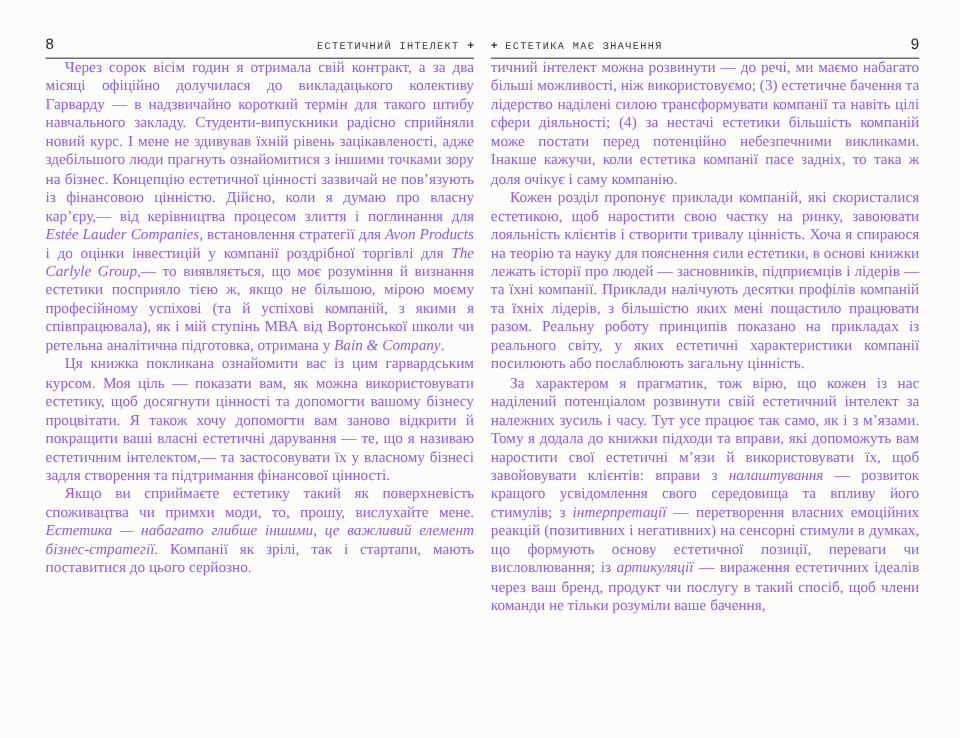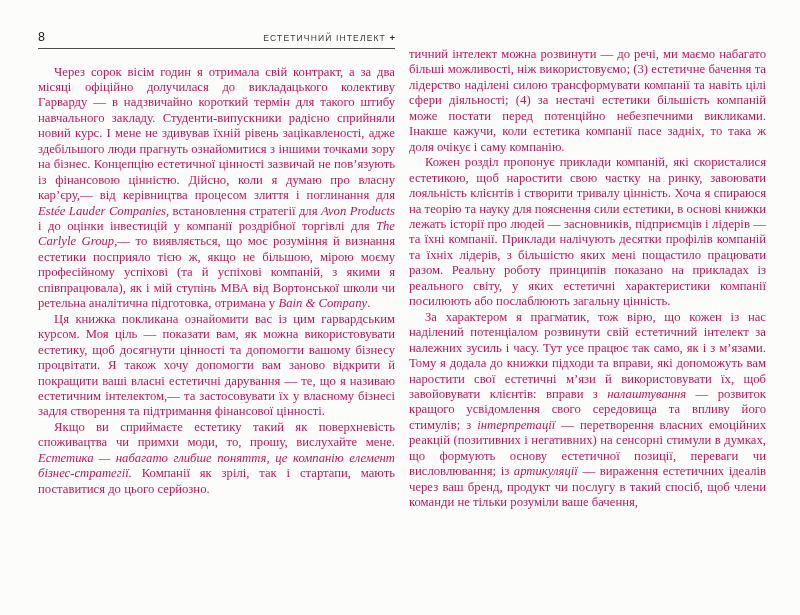--- a/index.html
+++ b/index.html
@@ -24,70 +24,73 @@
   .page-left  .col { margin-left: 38px; }
   .page-right .col { margin-left: 9px; }
   .pagehead {
     display: flex;
     justify-content: space-between;
     align-items: baseline;
     border-bottom: 1px solid #4a4a4a;
     padding-bottom: 4px;
   }
   .head-title {
-    font-family: Liberation Sans, sans-serif;
+    font-family: Liberation Mono, monospace;
     font-size: 8.5px;
     letter-spacing: 1.15px;
     color: #3a3a3a;
     white-space: nowrap;
   }
   .orn {
     font-weight: bold;
     font-size: 9.5px;
     letter-spacing: 0;
     color: #333;
   }
   .pagenum {
     font-family: "Liberation Sans", sans-serif;
     font-size: 12.5px;
     color: #222;
     line-height: 1;
   }
   .bodytext {
-    margin-top: 16px;
     font-size: 12.7px;
     line-height: 15.45px;
     text-align: justify;
-    color: #be185d;
+    color: #8b5cf6;
   }
   .bodytext p { margin: 0; }
   .bodytext p.indent { text-indent: 16px; }
   .bodytext em { font-style: italic; }
 </style>
 </head>
 <body>
 
 <div class="spread">
 
   <div class="page page-left">
     <div class="col">
       <div class="pagehead">
         <span class="pagenum">8</span>
         <span class="head-title"><span>ЕСТЕТИЧНИЙ ІНТЕЛЕКТ</span>&nbsp;<span class="orn">+</span></span>
       </div>
       <div class="bodytext">
           <p class="indent"><span>Через сорок вісім годин я отримала свій контракт, а за два місяці офіційно долучилася до викладацького колективу Гарварду — в надзвичайно короткий термін для такого штибу навчального закладу. Студенти-випускники радісно сприйняли новий курс. І мене не здивував їхній рівень зацікавленості, адже здебільшого люди прагнуть ознайомитися з іншими точками зору на бізнес. Концепцію естетичної цінності зазвичай не пов’язують із фінансовою цінністю. Дійсно, коли я думаю про власну кар’єру,— від керівництва процесом злиття і поглинання для </span><em>Estée Lauder Companies</em><span>, встановлення стратегії для </span><em>Avon Products</em><span> і до оцінки інвестицій у компанії роздрібної торгівлі для </span><em>The Carlyle Group</em><span>,— то виявляється, що моє розуміння й визнання естетики посприяло тією ж, якщо не більшою, мірою моєму професійному успіхові (та й успіхові компаній, з якими я співпрацювала), як і мій ступінь МВА від Вортонської школи чи ретельна аналітична підготовка, отримана у </span><em>Bain &amp; Company</em><span>.</span></p>
           <p class="indent"><span>Ця книжка покликана ознайомити вас із цим гарвардським курсом. Моя ціль — показати вам, як можна використовувати естетику, щоб досягнути цінності та допомогти вашому бізнесу процвітати. Я також хочу допомогти вам заново відкрити й покращити ваші власні естетичні дарування — те, що я називаю естетичним інтелектом,— та застосовувати їх у власному бізнесі задля створення та підтримання фінансової цінності.</span></p>
-          <p class="indent"><span>Якщо ви сприймаєте естетику такий як поверхневість споживацтва чи примхи моди, то, прошу, вислухайте мене. </span><em>Естетика — набагато глибше поняття, це компанію елемент бізнес-стратегії.</em><span> Компанії як зрілі, так і стартапи, мають поставитися до цього серйозно.</span></p>
+          <p class="indent"><span>Якщо ви сприймаєте естетику такий як поверхневість споживацтва чи примхи моди, то, прошу, вислухайте мене. </span><em>Естетика — набагато глибше іншими, це важливий елемент бізнес-стратегії.</em><span> Компанії як зрілі, так і стартапи, мають поставитися до цього серйозно.</span></p>
         </div>
     </div>
   </div>
 
   <div class="page page-right">
     <div class="col">
+      <div class="pagehead">
+        <span class="head-title"><span class="orn">+</span>&nbsp;<span>ЕСТЕТИКА МАЄ ЗНАЧЕННЯ</span></span>
+        <span class="pagenum">9</span>
+      </div>
       <div class="bodytext">
           <p><span>тичний інтелект можна розвинути — до речі, ми маємо набагато більші можливості, ніж використовуємо; (3) естетичне бачення та лідерство наділені силою трансформувати компанії та навіть цілі сфери діяльності; (4) за нестачі естетики більшість компаній може постати перед потенційно небезпечними викликами. Інакше кажучи, коли естетика компанії пасе задніх, то така ж доля очікує і саму компанію.</span></p>
           <p class="indent"><span>Кожен розділ пропонує приклади компаній, які скористалися естетикою, щоб наростити свою частку на ринку, завоювати лояльність клієнтів і створити тривалу цінність. Хоча я спираюся на теорію та науку для пояснення сили естетики, в основі книжки лежать історії про людей — засновників, підприємців і лідерів — та їхні компанії. Приклади налічують десятки профілів компаній та їхніх лідерів, з більшістю яких мені пощастило працювати разом. Реальну роботу принципів показано на прикладах із реального світу, у яких естетичні характеристики компанії посилюють або послаблюють загальну цінність.</span></p>
           <p class="indent"><span>За характером я прагматик, тож вірю, що кожен із нас наділений потенціалом розвинути свій естетичний інтелект за належних зусиль і часу. Тут усе працює так само, як і з м’язами. Тому я додала до книжки підходи та вправи, які допоможуть вам наростити свої естетичні м’язи й використовувати їх, щоб завойовувати клієнтів: вправи з </span><em>налаштування</em><span> — розвиток кращого усвідомлення свого середовища та впливу його стимулів; з </span><em>інтерпретації</em><span> — перетворення власних емоційних реакцій (позитивних і негативних) на сенсорні стимули в думках, що формують основу естетичної позиції, переваги чи висловлювання; із </span><em>артикуляції</em><span> — вираження естетичних ідеалів через ваш бренд, продукт чи послугу в такий спосіб, щоб члени команди не тільки розуміли ваше бачення,</span></p>
         </div>
     </div>
   </div>
 
 </div>
 

